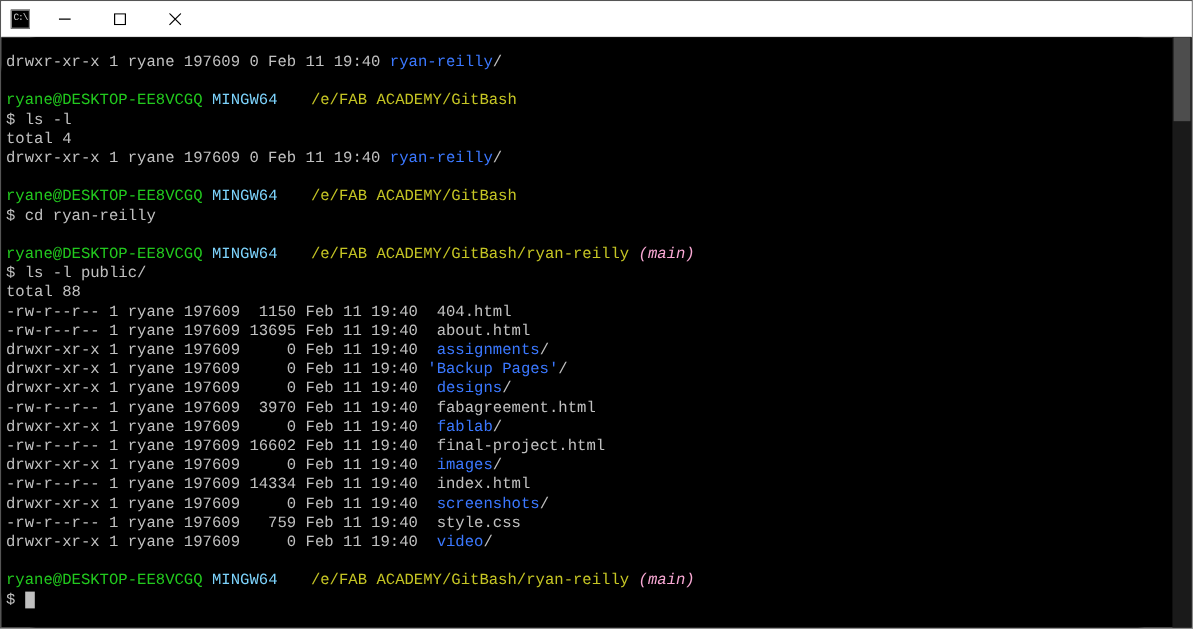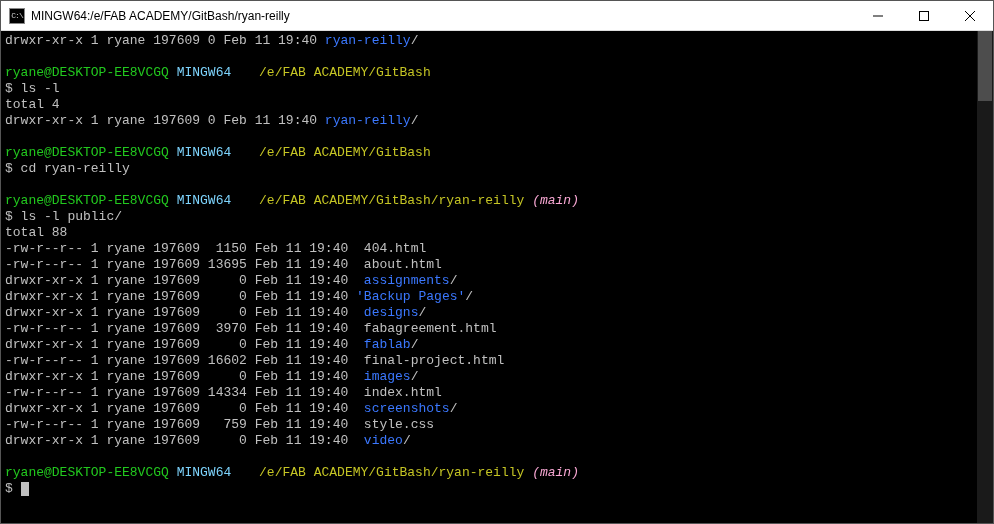--- a/index.html
+++ b/index.html
@@ -64,24 +64,25 @@
   .titlebar-btn svg { width: 10px; height: 10px; }
   .terminal-wrap {
     flex: 1;
     display: flex;
     background: #000;
   }
   .terminal {
     flex: 1;
     background: #000;
     color: #c0c0c0;
-    padding: 2px 4px;
+    padding: 13px 4px;
     line-height: 16px;
     white-space: pre;
     overflow: hidden;
+    border-radius: 29px;
   }
   .scrollbar {
     width: 16px;
     background: #1a1a1a;
     position: relative;
   }
   .scroll-thumb {
     position: absolute;
     top: 0;
     left: 1px;
@@ -102,21 +103,20 @@
     background: #c0c0c0;
     vertical-align: middle;
   }
 </style>
 </head>
 <body>
 
 <div class="window">
   <div class="titlebar">
     <span class="titlebar-icon">C:\</span>
-    <span class="titlebar-title">MINGW64:/e/FAB ACADEMY/GitBash/ryan-reilly</span>
     <div class="titlebar-controls">
       <div class="titlebar-btn">
         <svg viewBox="0 0 10 10">
             <line x1="0" y1="5" x2="10" y2="5" stroke="#000" stroke-width="1"></line>
           </svg>
       </div>
       <div class="titlebar-btn">
         <svg viewBox="0 0 10 10">
             <rect x="0.5" y="0.5" width="9" height="9" fill="none" stroke="#000" stroke-width="1"></rect>
           </svg>

